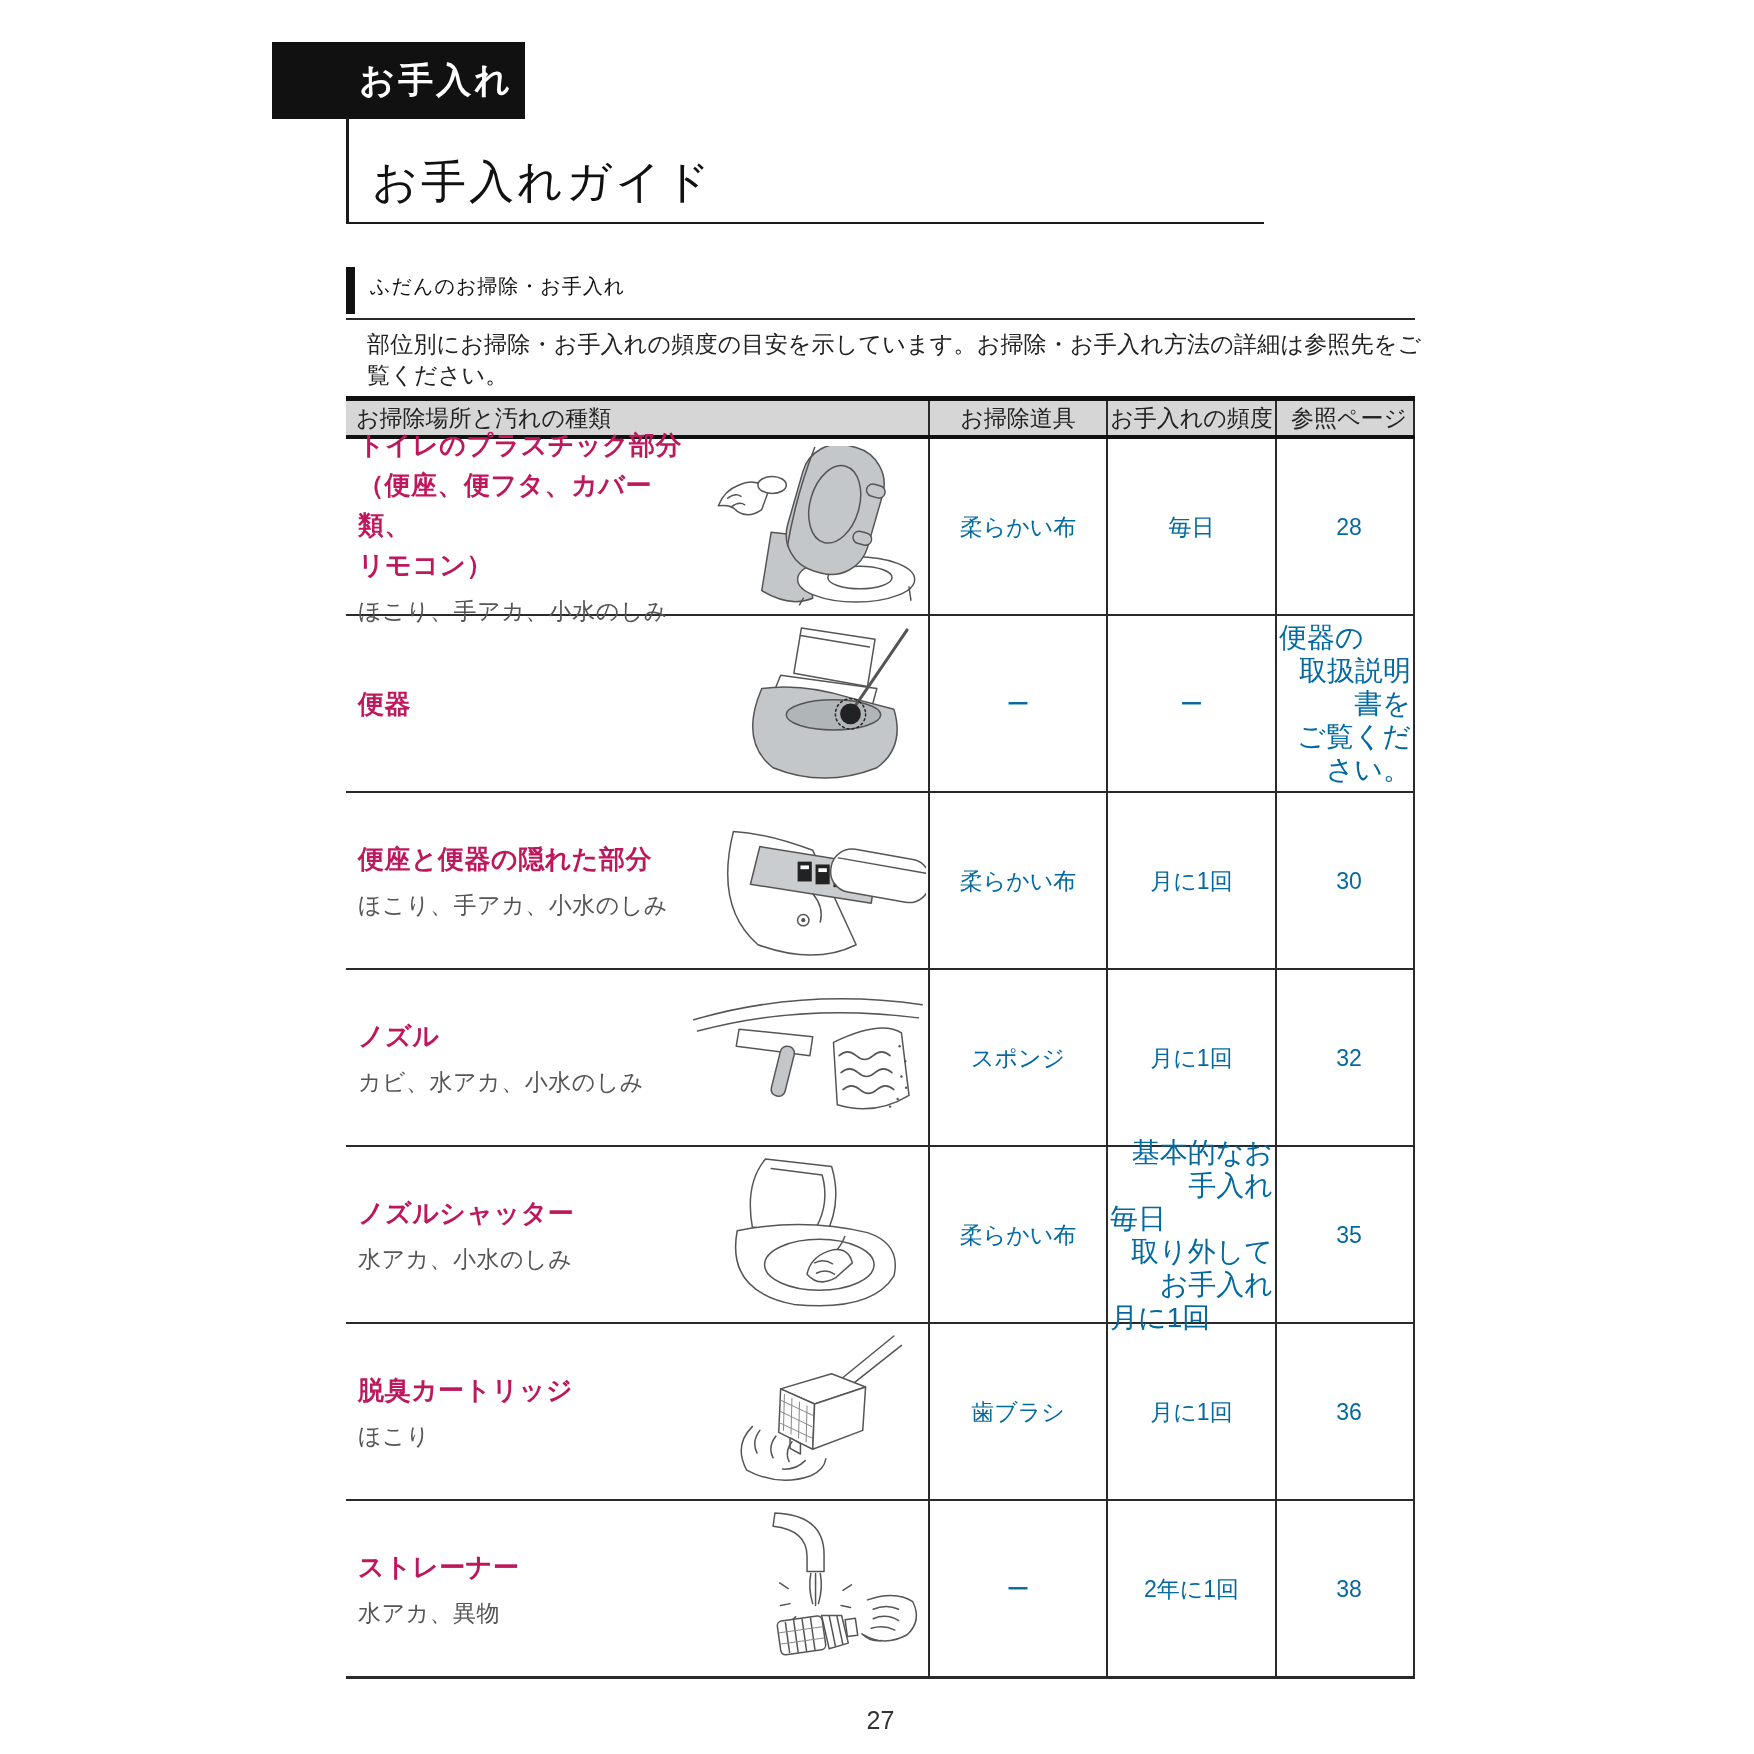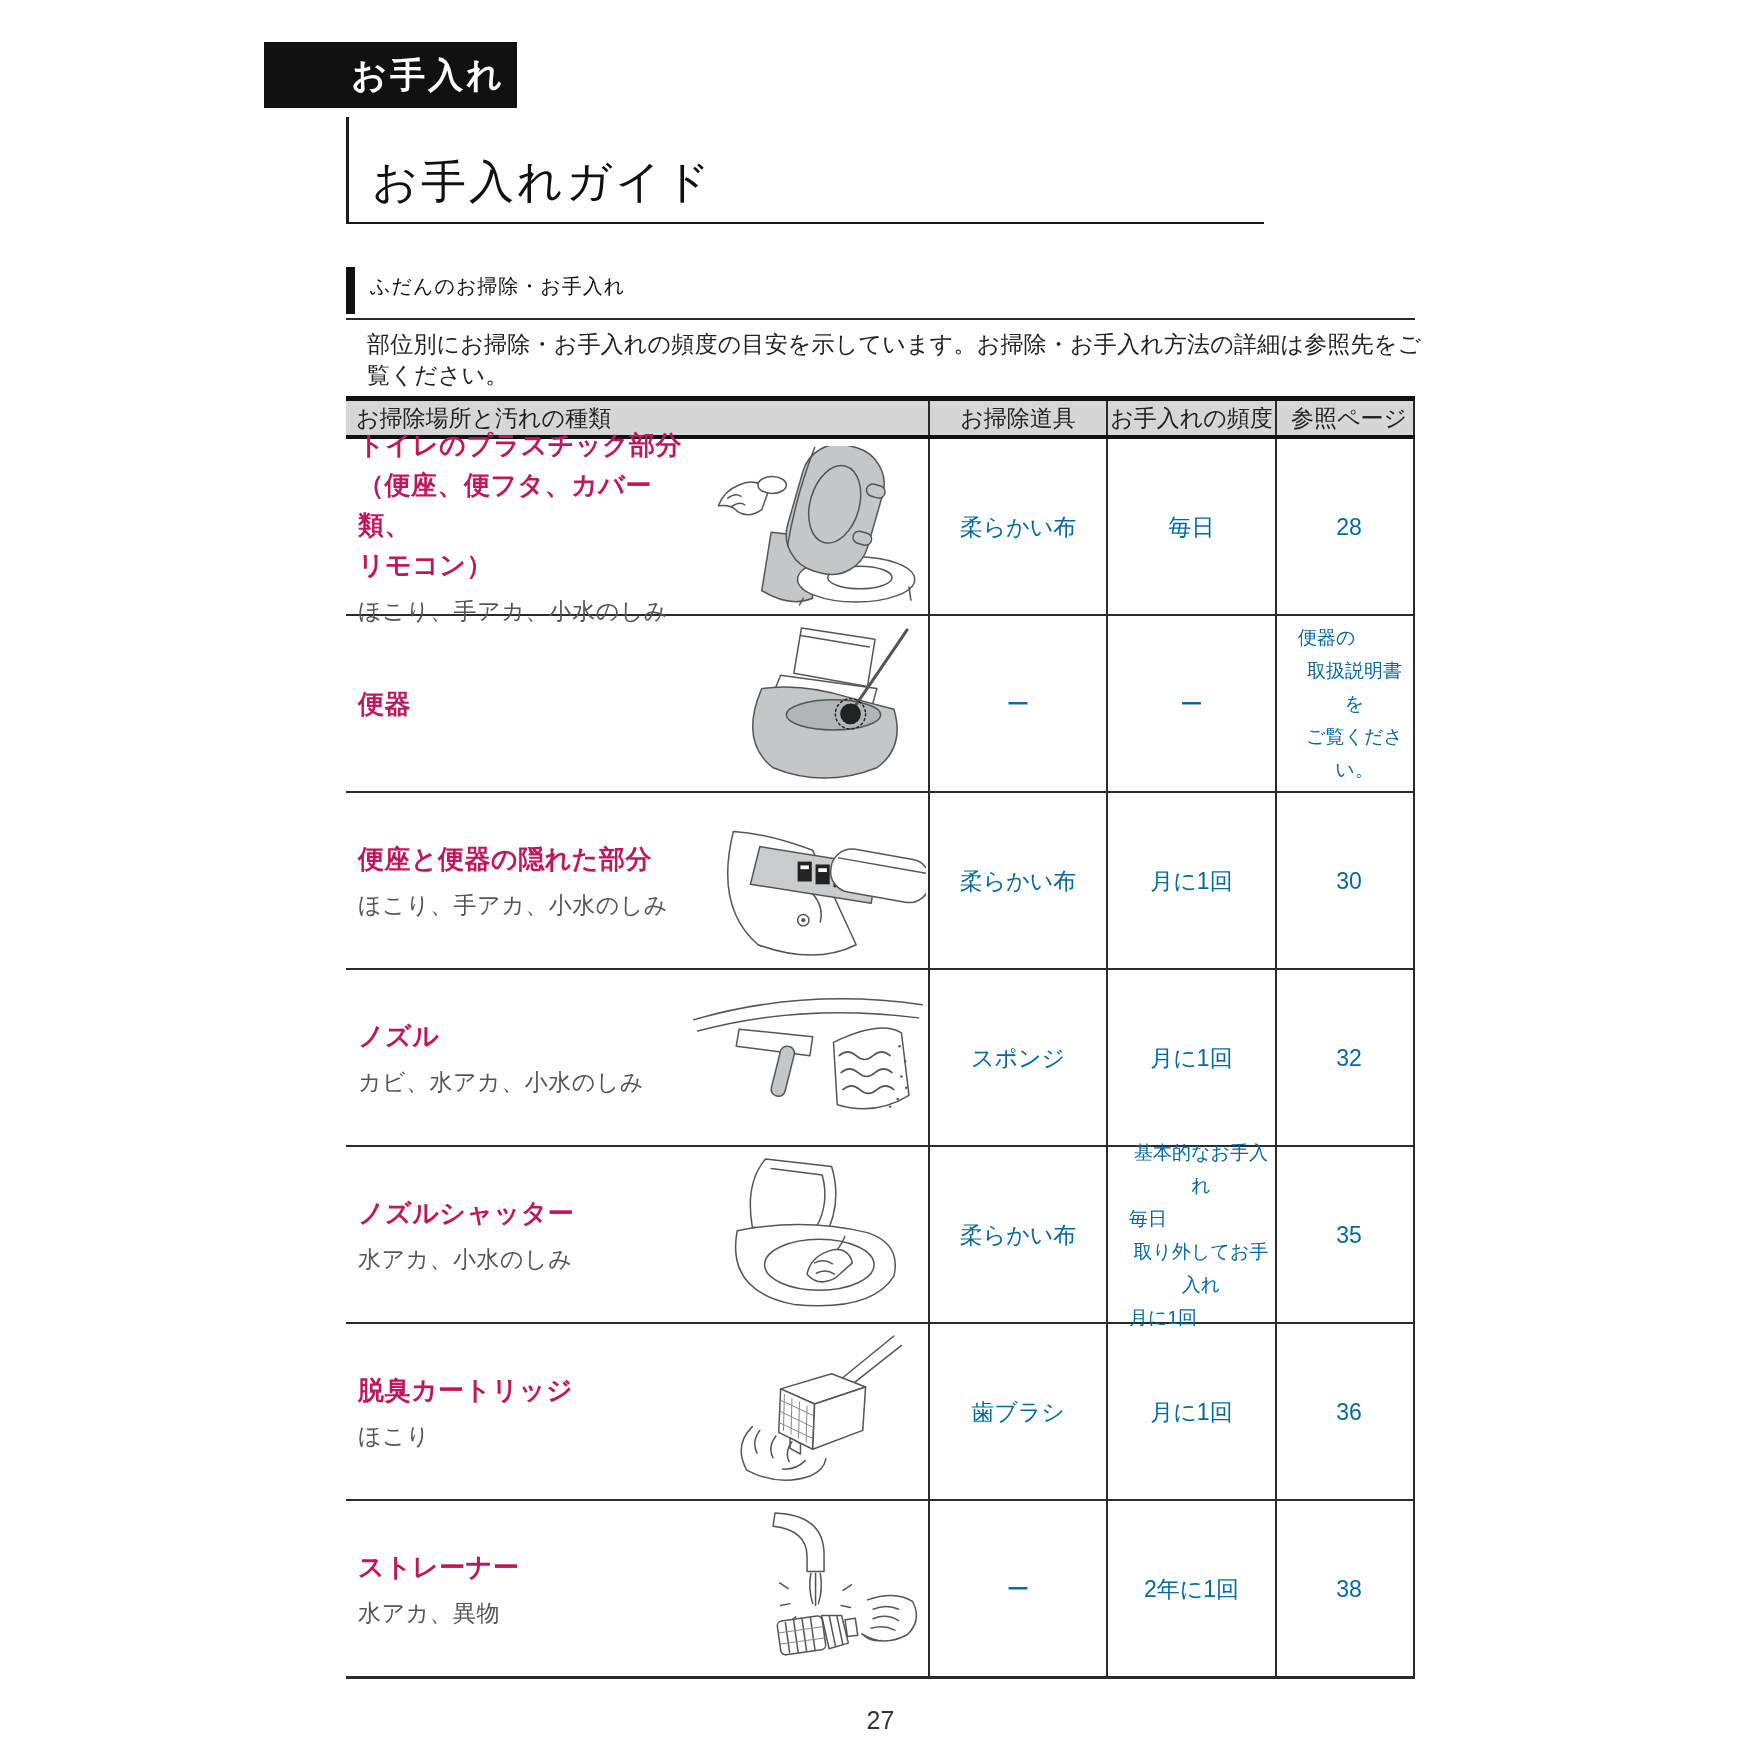--- a/index.html
+++ b/index.html
@@ -1,21 +1,21 @@
 <!DOCTYPE html>
 <html><head>
 <meta charset="utf-8">
 <style>
   html,body{margin:0;padding:0;background:#fff;}
   .page{position:relative;width:1754px;height:1754px;background:#fff;overflow:hidden;
         font-family:"Liberation Sans","DejaVu Sans",sans-serif;color:#1a1a1a;}
   .abs{position:absolute;}
 
   
-  .badge{left:264px;top:42px;width:253px;height:66px;background:#111;color:#fff;
+  .badge{left:272px;top:42px;width:253px;height:77px;background:#111;color:#fff;
          display:flex;align-items:center;justify-content:flex-end;padding-right:12px;
          box-sizing:border-box;font-size:35px;font-weight:bold;letter-spacing:3px;}
 
   
   .title-vline{left:346px;top:117px;width:3px;height:106px;background:#1a1a1a;}
   .page-title{left:372px;top:152px;font-size:45px;letter-spacing:3px;color:#111;}
   .title-rule{left:346px;top:222px;width:918px;height:2px;background:#1a1a1a;}
 
   
   .section-bar{left:346px;top:267px;width:9px;height:47px;background:#111;}
@@ -32,22 +32,22 @@
   .tr + .tr{border-top:2px solid #2a2a2a;}
   .td,.th{box-sizing:border-box;}
   .c1{width:582px;}
   .c2{width:178px;border-left:2px solid #2a2a2a;}
   .c3{width:169px;border-left:2px solid #2a2a2a;}
   .c4{width:140px;border-left:2px solid #2a2a2a;border-right:2px solid #2a2a2a;padding-left:8px;}
   .th{display:flex;align-items:center;justify-content:center;font-size:23px;color:#222;}
   .th.c1{justify-content:flex-start;padding-left:10px;}
   .cell{display:flex;flex-direction:column;align-items:center;justify-content:center;
         font-size:23px;color:#0369a1;text-align:center;line-height:34px;}
-  .cell.left{align-items:flex-start;text-align:center;padding-left:21px;padding-right:2px;
-             font-size:19px;line-height:33px;}
+  .cell.left{align-items:flex-start;text-align:right;padding-left:2px;padding-right:2px;
+             font-size:28px;line-height:33px;}
   .td.c1{display:flex;align-items:center;position:relative;}
   .loc{width:345px;padding-left:12px;box-sizing:border-box;}
   .loc-title{font-size:26px;font-weight:bold;color:#be185d;line-height:40px;letter-spacing:0.5px;}
   .loc-sub{font-size:23px;color:#555;line-height:34px;margin-top:9px;letter-spacing:0.5px;}
   .art{position:absolute;right:2px;top:50%;transform:translateY(-50%);width:236px;height:162px;}
   .art svg{width:100%;height:100%;}
 
   .pageno{left:346px;top:1706px;width:1069px;text-align:center;font-size:25px;color:#333;}
 
   svg *{vector-effect:non-scaling-stroke;}

